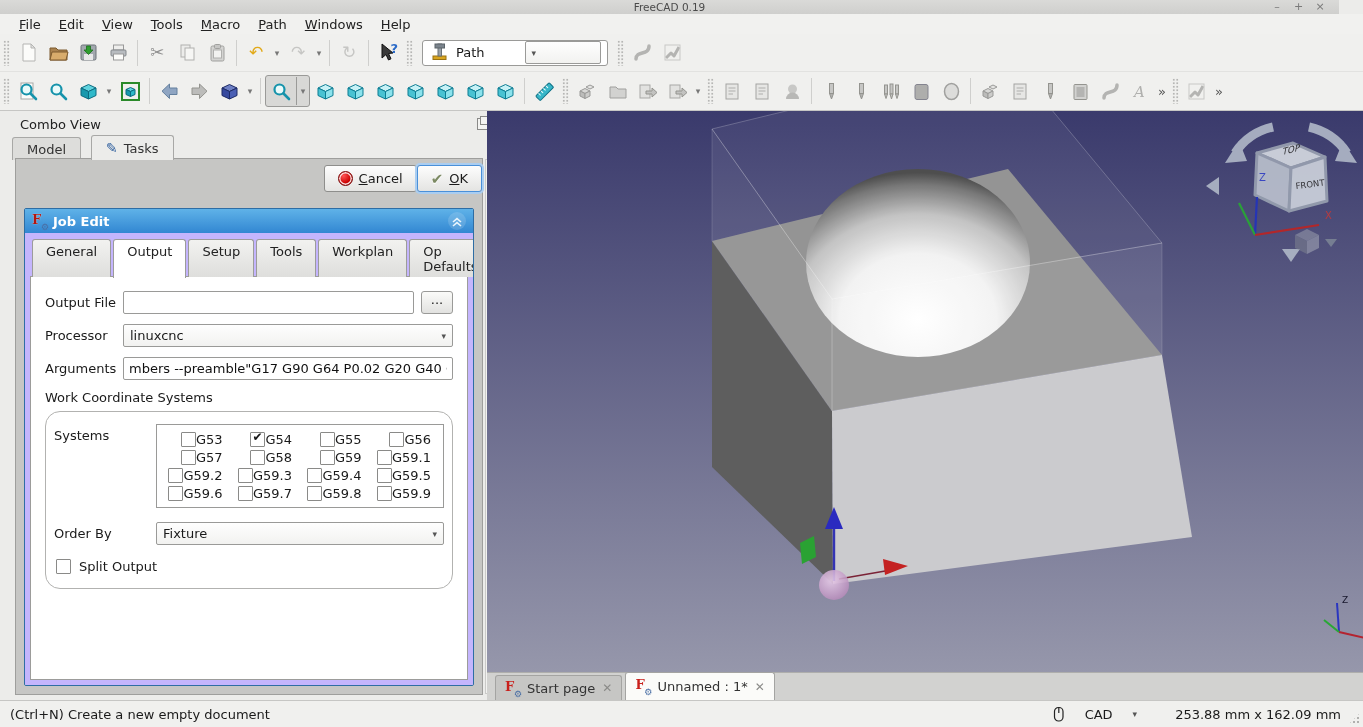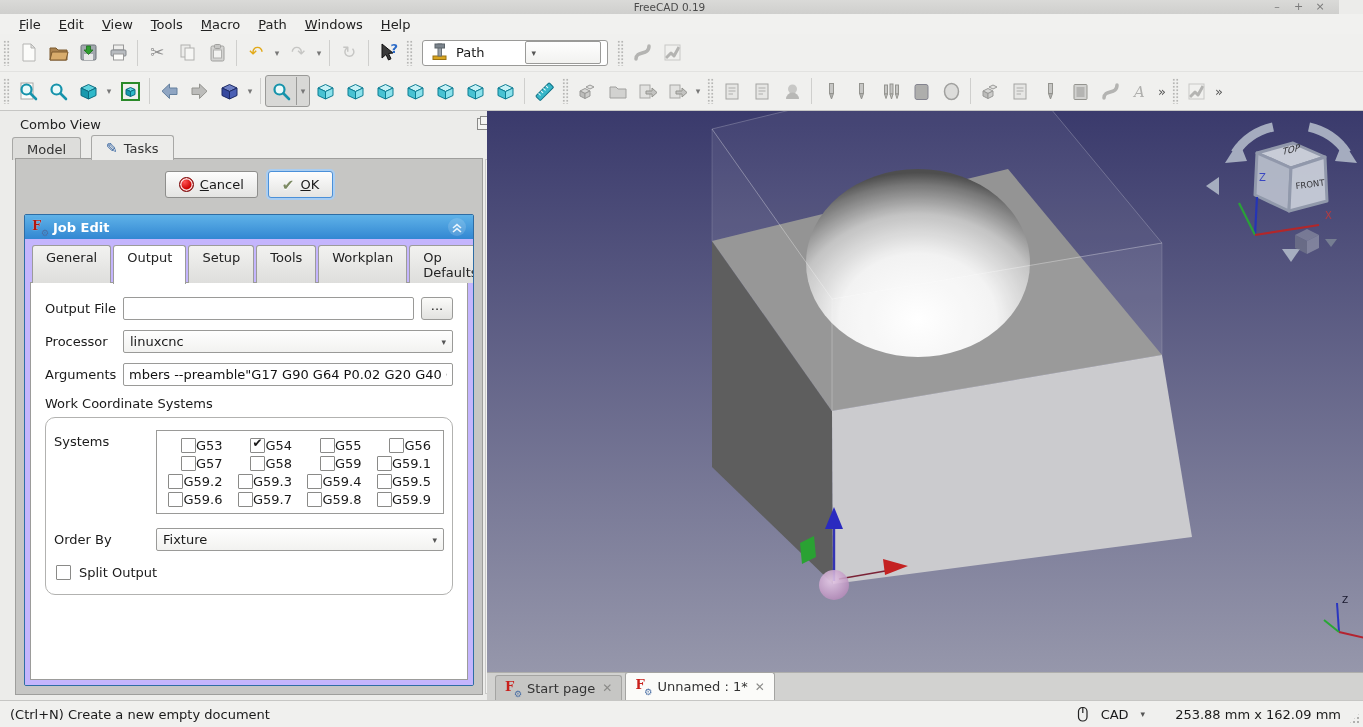--- a/index.html
+++ b/index.html
@@ -40,21 +40,21 @@
   .float-icon{width:11px;height:10px;border:1px solid #8a8a88;position:relative;background:#f4f4f2}
   .float-icon::after{content:"";position:absolute;left:2px;top:-3px;width:8px;height:7px;border:1px solid #8a8a88;background:#f4f4f2}
   .cv-tabs{height:25px;display:flex;align-items:flex-end;gap:10px}
   .cvtab{height:22px;display:flex;align-items:center;gap:6px;padding:0 14px;background:#dddddb;
          border:1px solid #a8a8a6;border-bottom:none;border-radius:3px 3px 0 0;color:#333}
   .cvtab.active{background:#ececea;height:24px;position:relative;z-index:2}
   .pen{color:#2f5f9e;font-size:14px}
   .task-area{position:absolute;left:3px;top:47px;width:468px;bottom:5px;background:#c6c6c4;
              border:1px solid #9e9e9c;display:flex;flex-direction:column;box-sizing:border-box}
   .scrollstrip{position:absolute;right:4px;top:48px;bottom:6px;width:9px;background:#f2f2f0;border:1px solid #cacac8;box-sizing:border-box}
-  .btn-row{display:flex;justify-content:center;gap:10px;margin-top:12px}
+  .btn-row{display:flex;justify-content:flex-end;margin-top:6px}
   .task-btn{height:25px;display:flex;align-items:center;gap:6px;padding:0 13px;background:linear-gradient(#fdfdfd,#e4e4e2);
             border:1px solid #8e8e8c;border-radius:3px;cursor:default}
   .task-btn.focused{border:1px solid #4a90d9;box-shadow:0 0 0 2px #aacdf0}
   .stopicon{width:13px;height:13px;border-radius:50%;background:radial-gradient(circle at 35% 30%,#f55,#c00 60%,#800);
             border:1px solid #700;box-shadow:inset 0 0 0 1.5px rgba(255,255,255,.85)}
   .okicon{color:#7c8a63;font-size:15px;font-weight:bold;text-shadow:0 1px 0 #fff}
   
   .job-box{flex:1;margin:16px 8px 8px 8px;border:1px solid #2e6da4;border-radius:2px;display:flex;
            flex-direction:column;overflow:hidden;background:#d2d2d0}
   .job-header{height:24px;background:linear-gradient(#5fb2e8,#3287d2);display:flex;align-items:center;
@@ -75,21 +75,21 @@
   .frow .flabel{width:78px;flex:0 0 auto}
   .tinput{flex:1;height:23px;border:1px solid #9a9a98;border-radius:2px;background:#fff;font:13px "DejaVu Sans",sans-serif;
           padding:0 5px;box-sizing:border-box;color:#111;min-width:0}
   .browse-btn{width:32px;height:23px;margin-left:7px;background:linear-gradient(#fbfbf9,#e2e2e0);border:1px solid #9a9a98;
               border-radius:3px;display:flex;align-items:center;justify-content:center;padding-bottom:6px;box-sizing:border-box}
   .combo{flex:1;height:23px;border:1px solid #9a9a98;border-radius:2px;background:linear-gradient(#fefefe,#f2f2f0);
          display:flex;align-items:center;padding:0 6px;box-sizing:border-box}
   .combo .val{flex:1}
   .combo .car{color:#555;font-size:9px}
   .wcs-head{margin:4px 6px 6px 6px}
-  .gbox{border:1px solid #b2b2b0;border-radius:10px;margin:0 6px;padding:12px 8px 14px 8px}
+  .gbox{border:1px solid #b2b2b0;border-radius:15px;margin:0 6px;padding:12px 8px 14px 8px}
   .sysrow{display:flex;align-items:flex-start}
   .sysrow .flabel{width:102px;padding-top:4px;flex:0 0 auto}
   .wgrid{flex:1;border:1px solid #9a9a98;background:#fff;padding:5px 4px;display:grid;
          grid-template-columns:repeat(4,1fr);row-gap:0}
   .wcell{display:flex;justify-content:flex-end;align-items:center;padding:1px 8px 1px 0;height:16px}
   .cb{width:13px;height:13px;border:1px solid #8a8a88;background:#fff;border-radius:1px;position:relative;flex:0 0 auto}
   .cb.checked::after{content:"✔";position:absolute;left:1px;top:-3px;font-size:12px;font-weight:bold;color:#161616}
   .orow{display:flex;align-items:center;margin-top:14px}
   .orow .flabel{width:102px;flex:0 0 auto}
   .splitrow{display:flex;align-items:center;gap:8px;margin:14px 0 0 2px}
@@ -101,21 +101,21 @@
   .doctabs{position:absolute;left:487px;top:672px;width:876px;height:28px;background:#d2d2d0;
            border-top:1px solid #aeaeac;display:flex;align-items:flex-end;padding-left:8px;gap:3px;box-sizing:border-box}
   .dtab{height:24px;display:flex;align-items:center;gap:7px;padding:0 9px;background:#c6c6c4;
         border:1px solid #a4a4a2;border-bottom:none;border-radius:3px 3px 0 0;color:#333}
   .dtab.active{background:#fbfbf9;height:27px}
   .xclose{color:#8a8a88;font-size:12px}
   
   .statusbar{position:absolute;left:0;top:700px;width:1363px;height:27px;background:#f0f0ee;border-top:1px solid #c6c6c4;
              display:flex;align-items:center;padding:0 10px;box-sizing:border-box}
   .statusbar .msg{flex:1}
-  .statusbar .right{display:flex;align-items:center;gap:12px}
+  .statusbar .right{display:flex;align-items:center;gap:20px}
   .dims{margin-left:18px;margin-right:12px}
   .gripcorner{position:absolute;right:2px;bottom:2px;width:13px;height:13px;
               background-image:radial-gradient(#b0b0ae 1px,transparent 1.2px);background-size:4px 4px;
               clip-path:polygon(100% 0,100% 100%,0 100%)}
 </style>
 </head>
 <body>
 
 <div class="titlebar">
   <span>FreeCAD 0.19</span>

